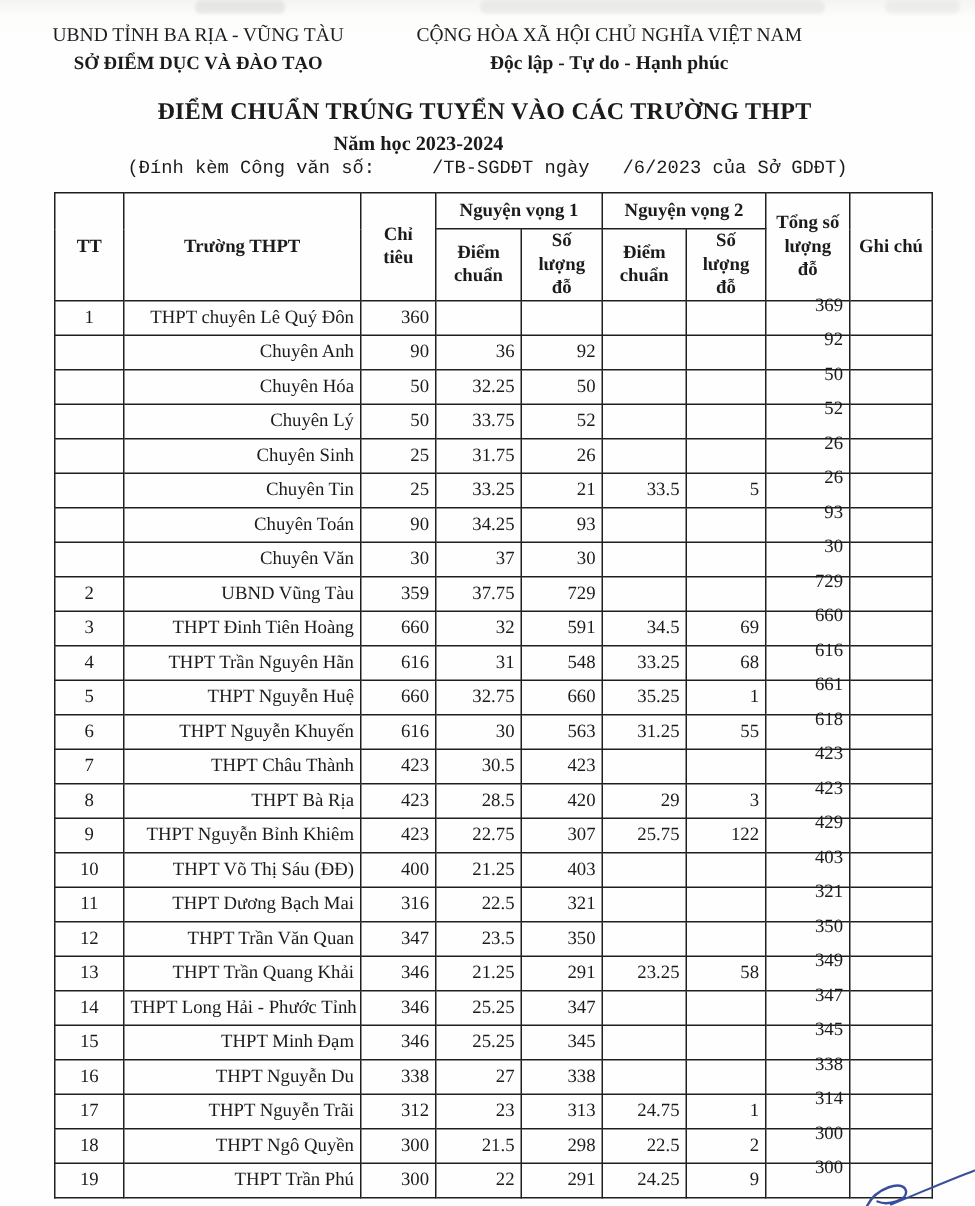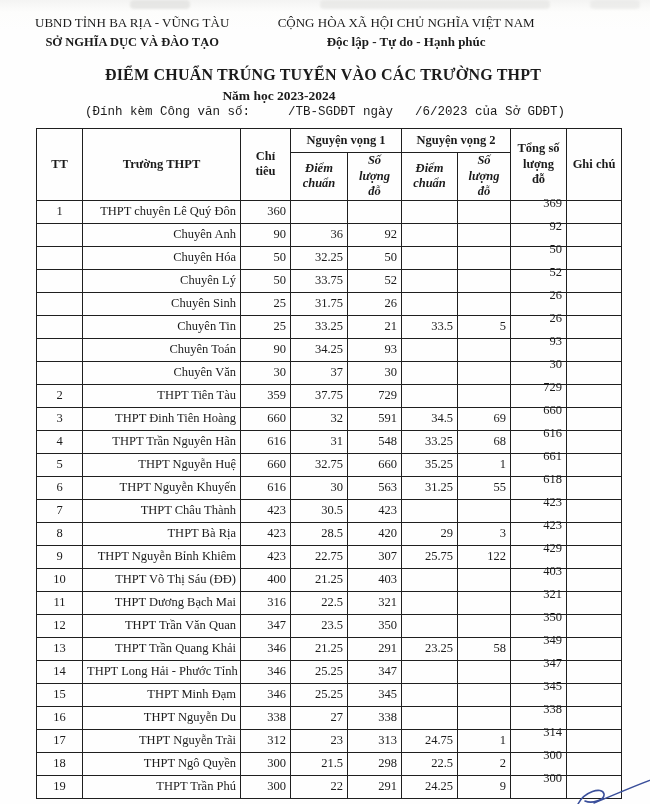--- a/index.html
+++ b/index.html
@@ -58,21 +58,21 @@
     border:1.4px solid #1f1f1f;
     padding:0 4px;
     overflow:visible;
     background:transparent;
   }
   table.scores thead th{
     font-weight:bold;text-align:center;vertical-align:middle;
     font-size:12.5px;line-height:1.25;
   }
   tr.hdr-top{height:24px;}
-  tr.hdr-bottom{height:44px;font-style:italic;}
+  tr.hdr-bottom{height:44px;}
   tbody tr{height:23px;}
   td.c-tt{text-align:center;}
   td.c-school{text-align:right;padding-left:6px;white-space:nowrap;}
   td.c-num{text-align:right;padding-right:5px;}
   td.c-total{
     text-align:right;padding-right:5px;vertical-align:top;margin-left:40px;
   }
   td.c-total span{
     display:inline-block;line-height:1;transform:translateY(-5px);
     background:transparent;
@@ -88,21 +88,21 @@
 
 <div class="page">
 
   <div class="scan-smudge" style="left:130px;width:60px;"></div>
   <div class="scan-smudge" style="left:320px;width:230px;opacity:.6;"></div>
   <div class="scan-smudge" style="left:590px;width:50px;opacity:.5;"></div>
 
   <div class="nat-header">
     <div class="org-block">
       <div class="l1">UBND TỈNH BA RỊA - VŨNG TÀU</div>
-      <div class="l2">SỞ NGHĨA DỤC VÀ ĐÀO TẠO</div>
+      <div class="l2">SỞ ĐIỂM DỤC VÀ ĐÀO TẠO</div>
     </div>
     <div class="motto-block">
       <div class="l1">CỘNG HÒA XÃ HỘI CHỦ NGHĨA VIỆT NAM</div>
       <div class="l2">Độc lập - Tự do - Hạnh phúc</div>
     </div>
   </div>
 
   <div class="doc-title">ĐIỂM CHUẨN TRÚNG TUYỂN VÀO CÁC TRƯỜNG THPT</div>
   <div class="doc-subtitle">Năm học 2023-2024</div>
   <div class="doc-attachment"><span>(Đính kèm Công văn số:</span><span class="gap1"></span><span>/TB-SGDĐT ngày</span><span class="gap2"></span><span>/6/2023 của Sở GDĐT)</span></div>
@@ -220,21 +220,21 @@
           <td class="c-num">30</td>
           <td class="c-num">37</td>
           <td class="c-num">30</td>
           <td class="c-num"></td>
           <td class="c-num"></td>
           <td class="c-total"><span>30</span></td>
           <td class="c-note"></td>
         </tr>
         <tr>
           <td class="c-tt">2</td>
-          <td class="c-school">THPT Tiên Tàu</td>
+          <td class="c-school">UBND Vũng Tàu</td>
           <td class="c-num">359</td>
           <td class="c-num">37.75</td>
           <td class="c-num">729</td>
           <td class="c-num"></td>
           <td class="c-num"></td>
           <td class="c-total"><span>729</span></td>
           <td class="c-note"></td>
         </tr>
         <tr>
           <td class="c-tt">3</td>

